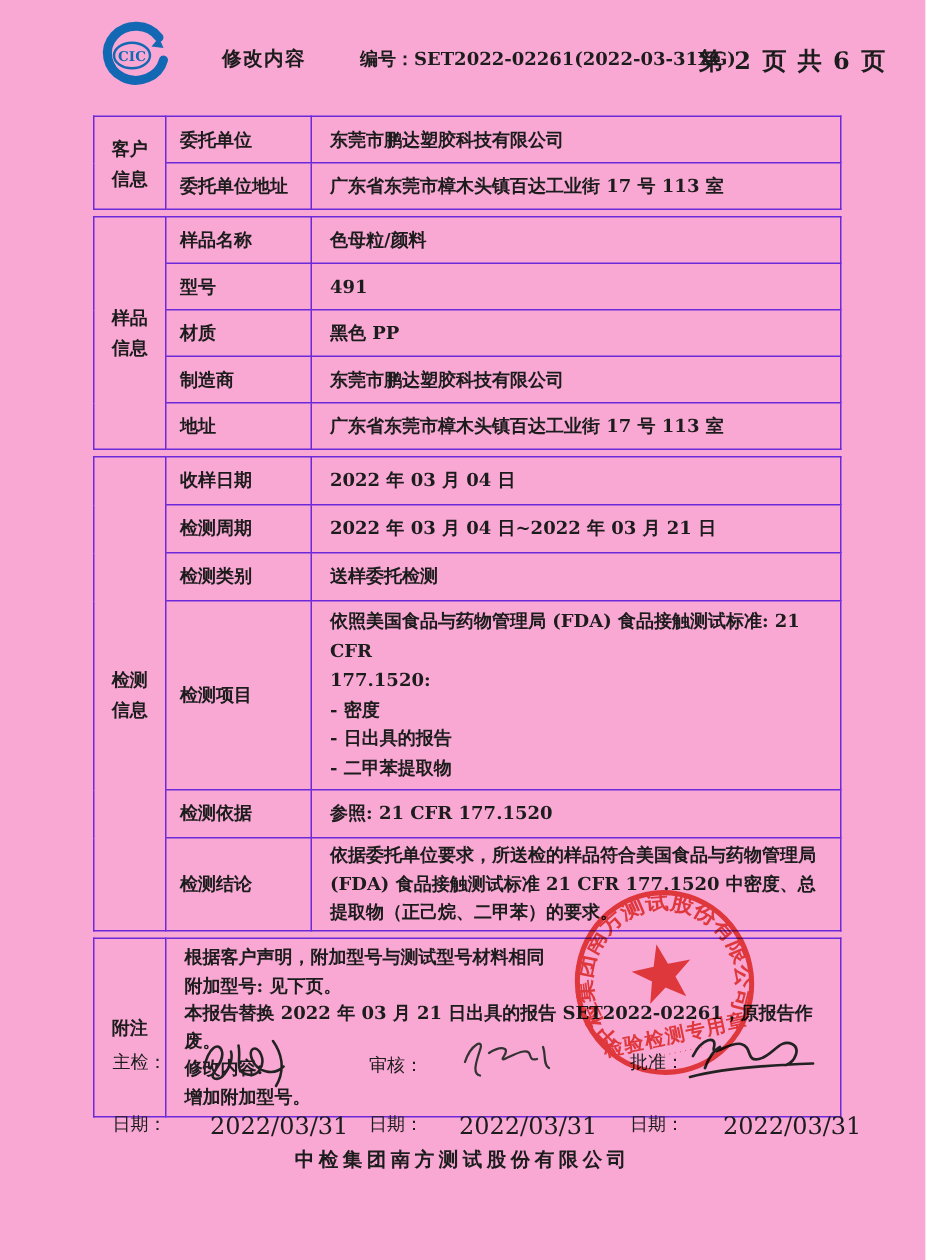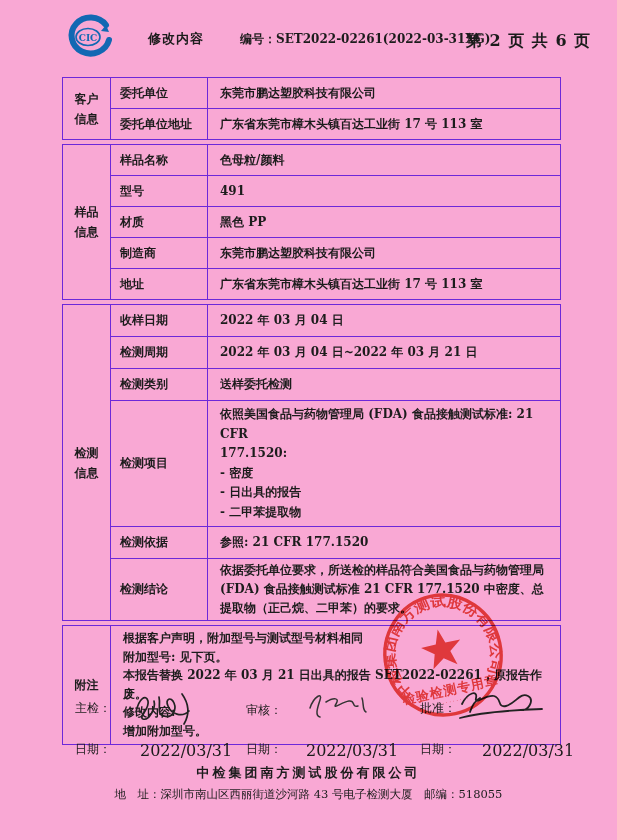--- a/index.html
+++ b/index.html
@@ -173,15 +173,14 @@
   </svg>
 
   <div class="date-label" style="left:75px; top:741px;">日期：</div>
   <div class="date-val" style="left:140px; top:741px;">2022/03/31</div>
   <div class="date-label" style="left:246px; top:741px;">日期：</div>
   <div class="date-val" style="left:306px; top:741px;">2022/03/31</div>
   <div class="date-label" style="left:420px; top:741px;">日期：</div>
   <div class="date-val" style="left:482px; top:741px;">2022/03/31</div>
 
   <div class="ft-company">中检集团南方测试股份有限公司</div>
-  <div class="ft-line ft-addr">地　址：深圳市南山区西丽街道沙河路 43 号电子检测大厦　邮编：518055</div>
 
 </div>
 
 </body></html>

